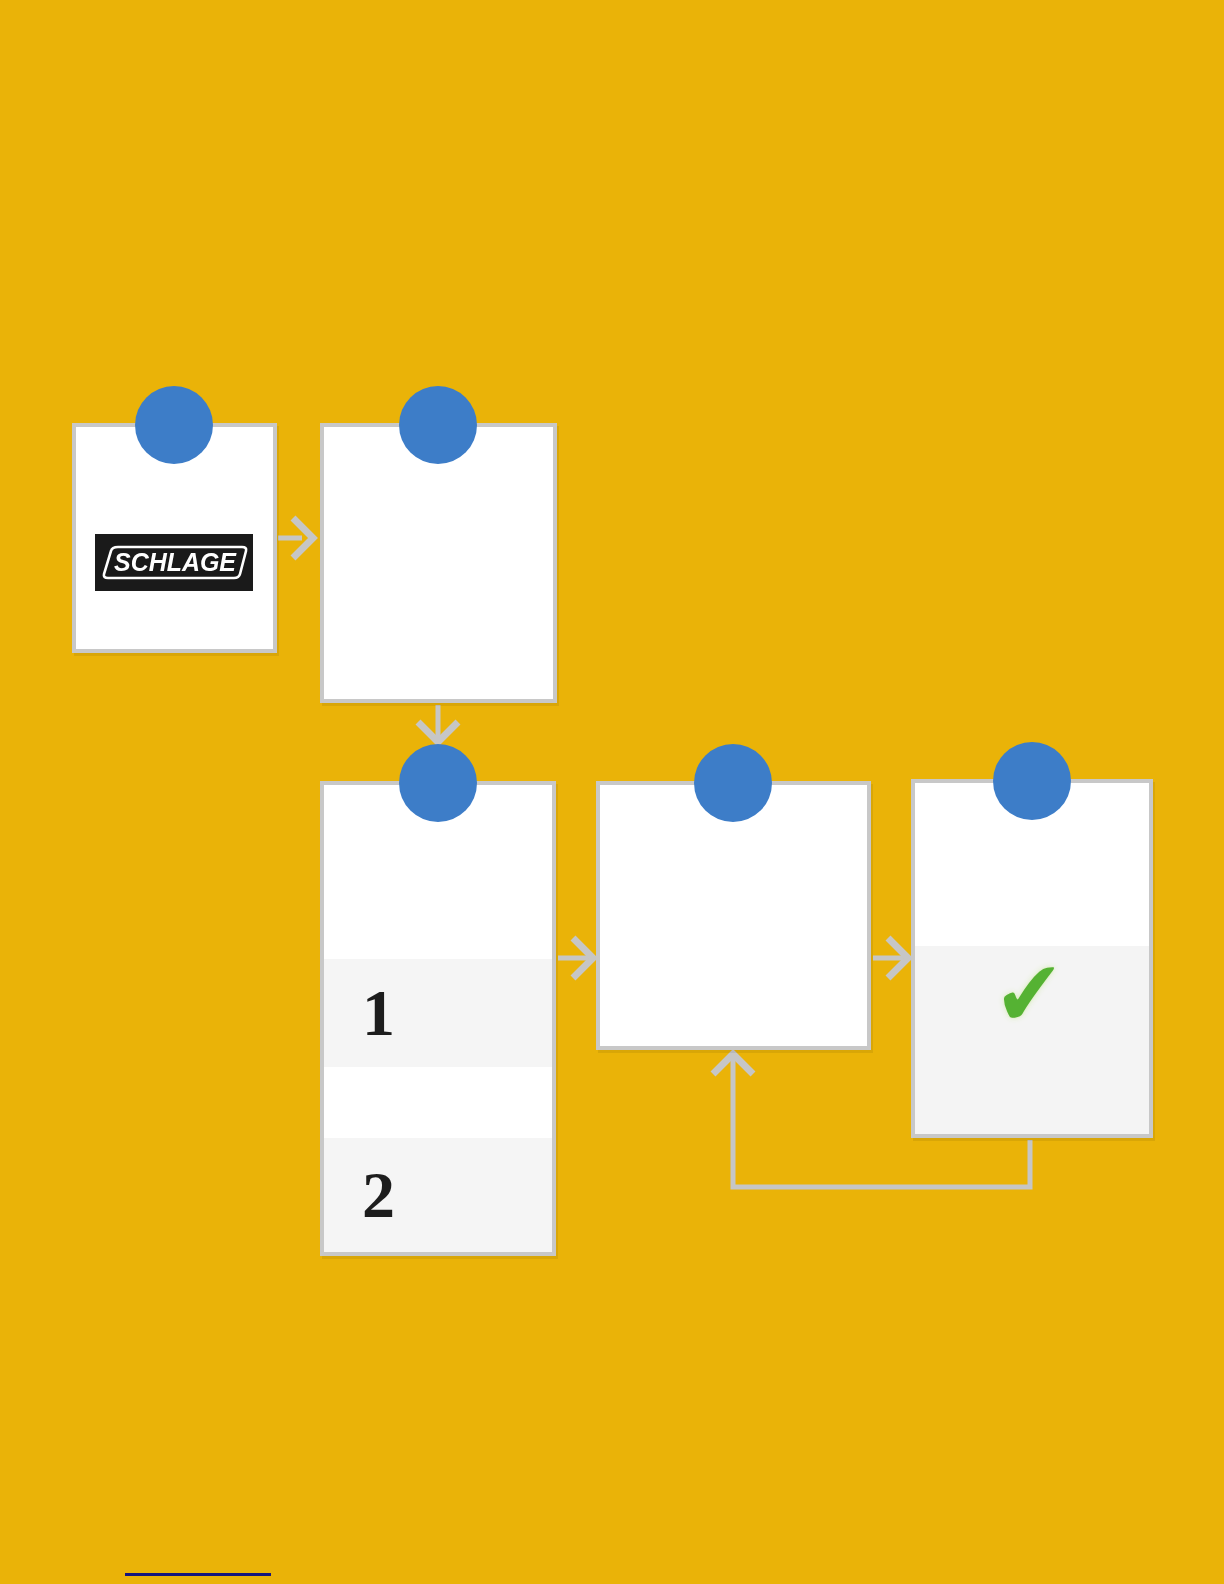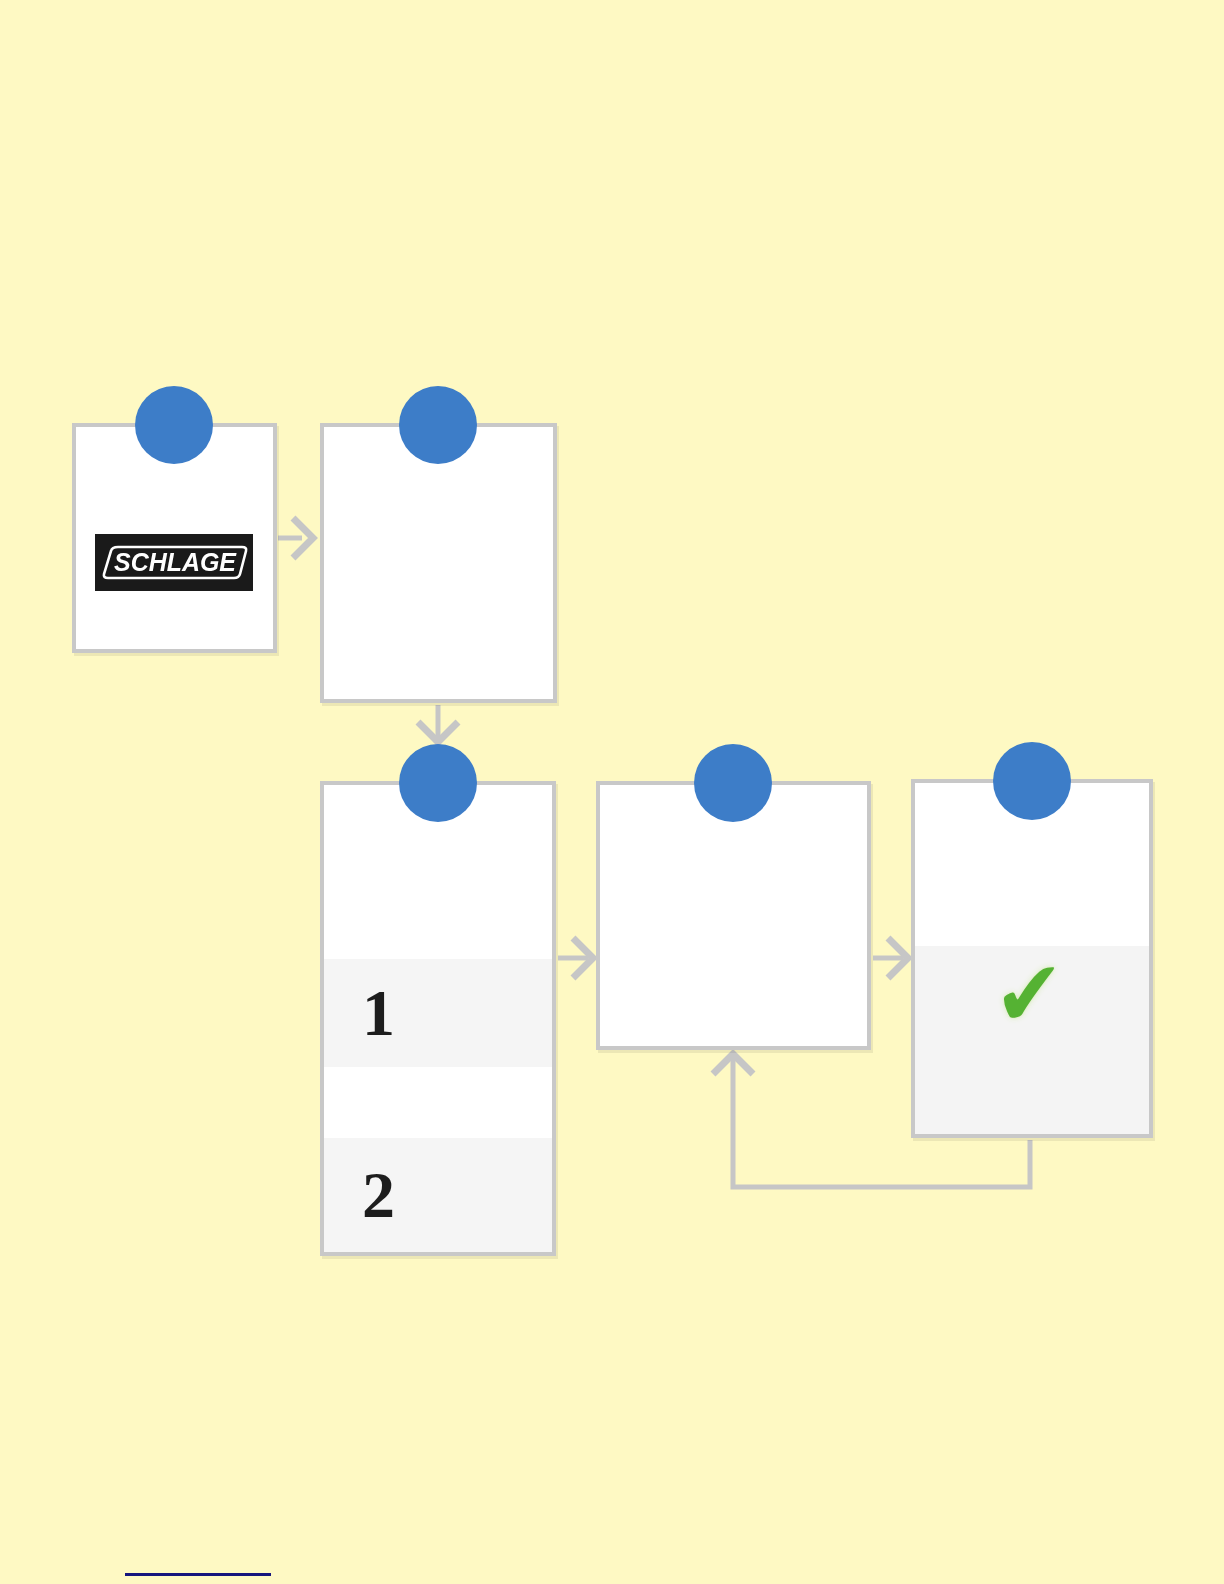--- a/index.html
+++ b/index.html
@@ -1,20 +1,20 @@
 <!DOCTYPE html>
 <html style="--step-marker: #3d7dc8; --box-border: #c8c8c8; --connector: #c6c6c6; --row-fill: #f5f5f5; --panel-fill: #f4f4f4; --check-green: #55b233; --check-glow: #d9ecbb; --logo-bg: #1a1a1a; --logo-fg: #ffffff; --digit-color: #1d1d1d; --link-line: #15157d;"><head>
 <meta charset="utf-8">
 <style>
   html, body { margin: 0; padding: 0; background: #ffffff; }
   .page {
     position: relative;
     width: 1224px;
     height: 1584px;
-    background: #fef9c3;
+    background: #eab308;
     overflow: hidden;
     font-family: "Liberation Sans", sans-serif;
   }
   .connectors {
     position: absolute;
     left: 0; top: 0;
     width: 1224px; height: 1584px;
     pointer-events: none;
   }
   .box {

